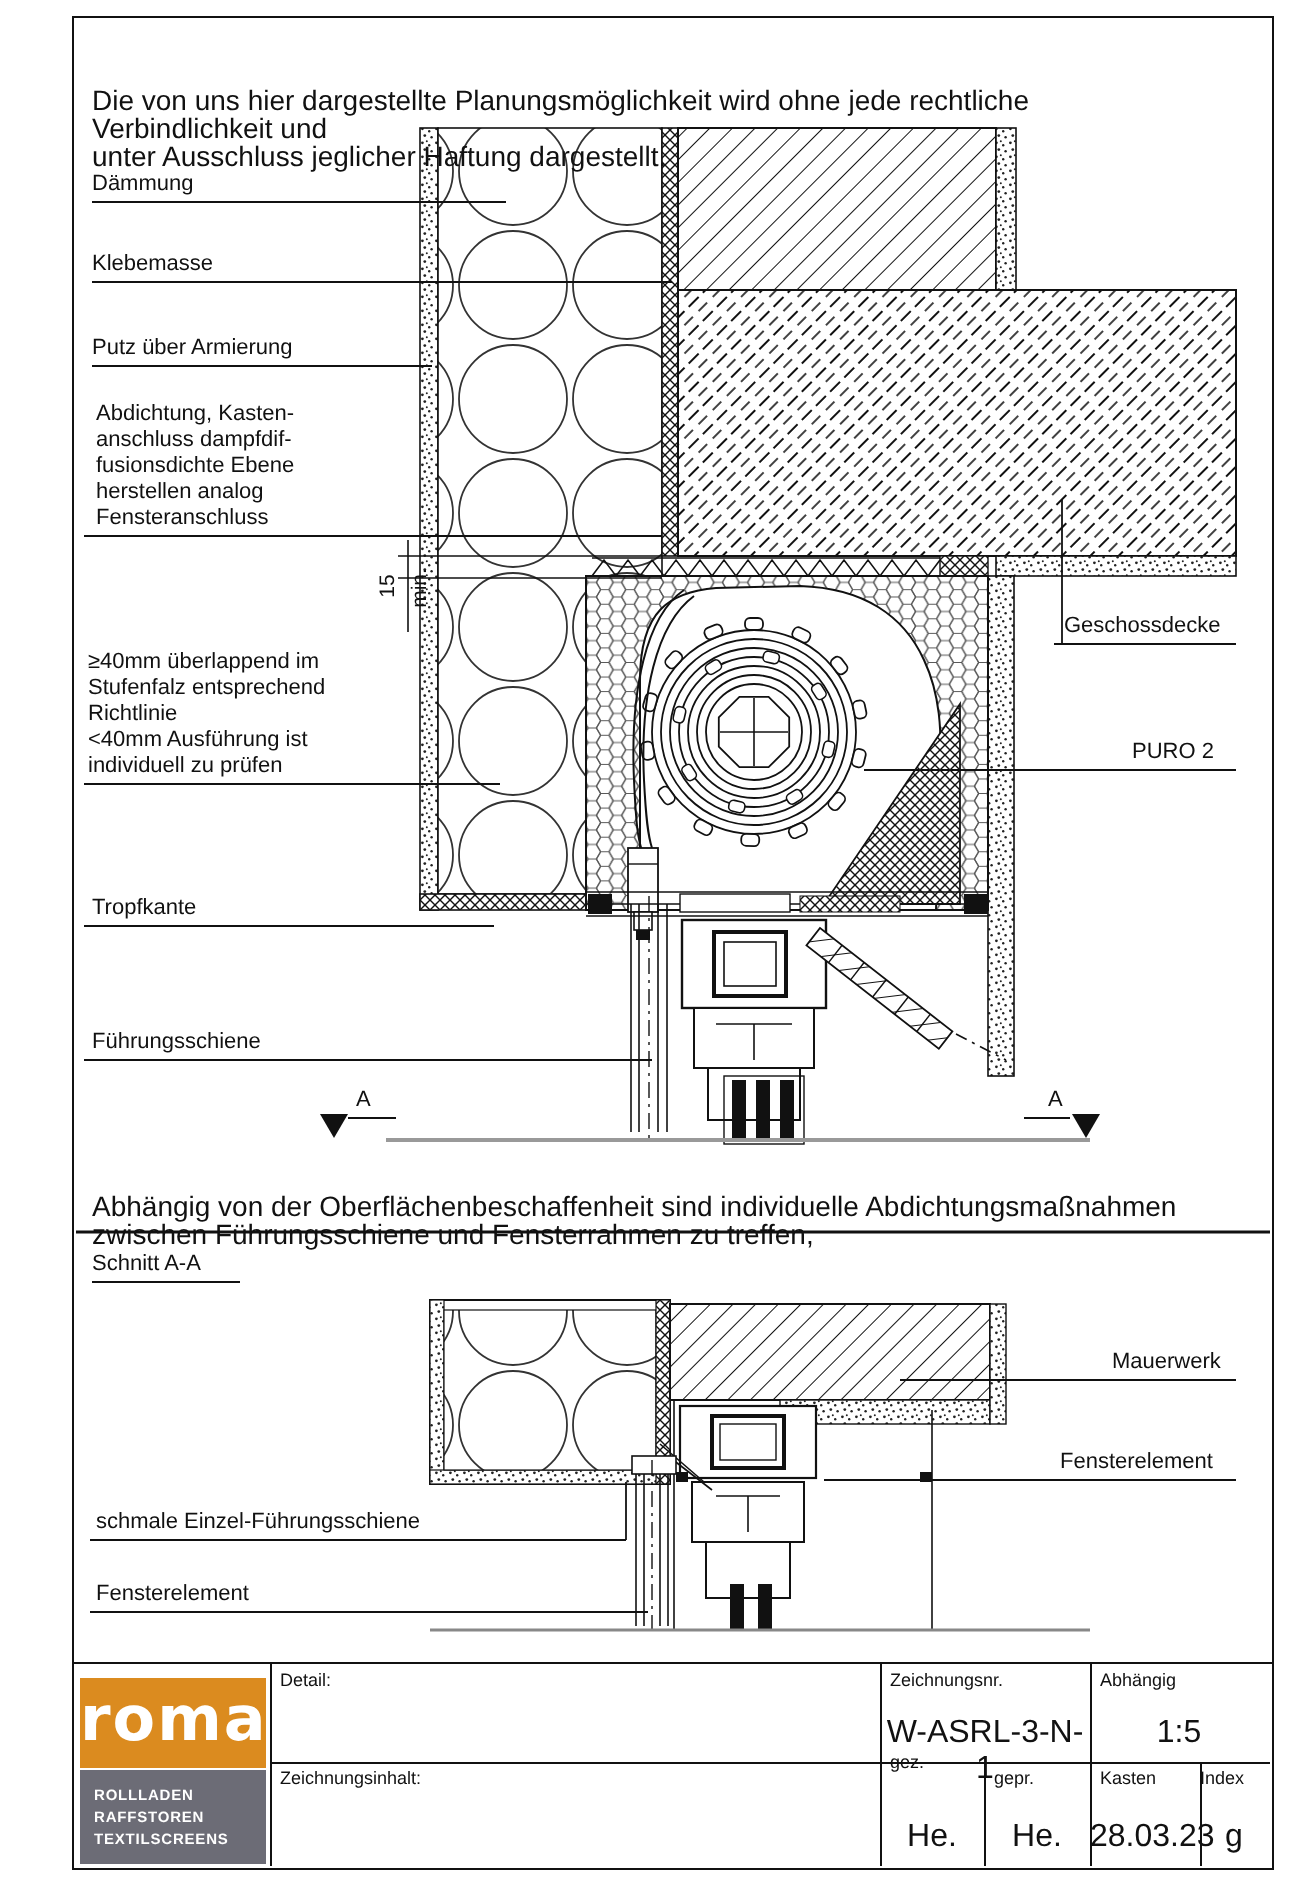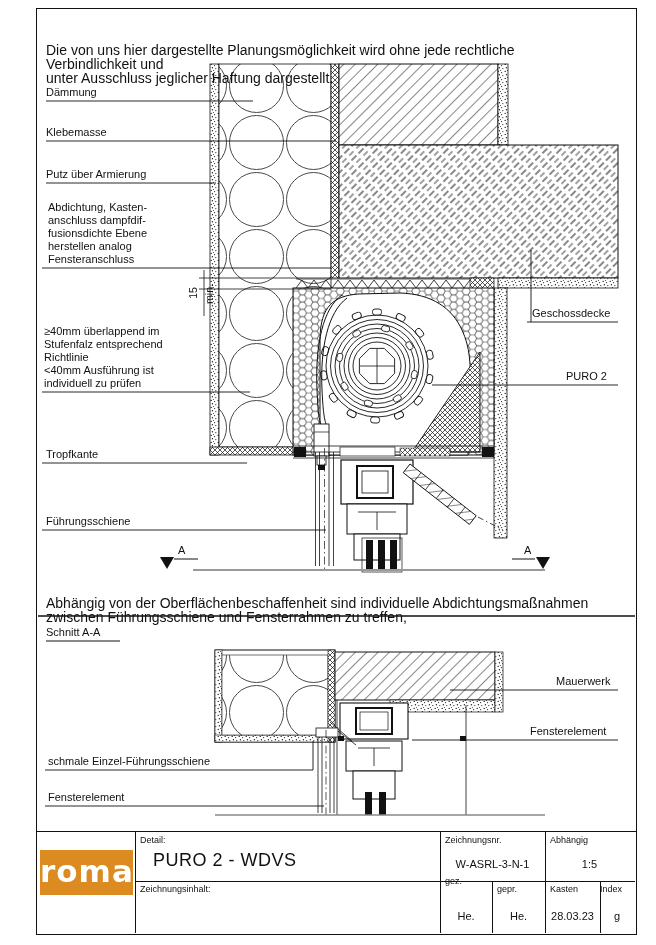--- a/index.html
+++ b/index.html
@@ -10,23 +10,23 @@
   svg.draw { position:absolute; left:0; top:0; }
   .lbl { position:absolute; font-size:11px; line-height:13px; white-space:pre-line; color:#111; }
   .lbl.r { text-align:left; }
   .note { position:absolute; font-size:14px; line-height:14px; white-space:pre-line;margin-top:23px; }
   
   .tb { position:absolute; left:36px; top:831px; width:601px; height:104px;
         border:1.6px solid #111; box-sizing:border-box; background:#fff; font-size:9px; }
   .tb .vline { position:absolute; top:0; width:0; border-left:1.2px solid #111; }
   .tb .hdiv  { position:absolute; left:98px; top:49px; width:500px; height:0; border-top:1.2px solid #111; }
   .tb .cl { position:absolute; font-size:9px; }
-  .tb .cv { position:absolute; font-size:11px; }
+  .tb .cv { position:absolute; font-size:16px; }
   .tb .big { font-size:18px; letter-spacing:0.5px; }
-  .logo-orange { position:absolute; left:3px; top:18px; width:93px; height:45px;
+  .logo-orange { position:absolute; left:3px; top:7px; width:93px; height:45px;
                  color:#fff; font-weight:bold; font-size:31px; line-height:43px; text-align:center;
                  letter-spacing:1px; font-family:"DejaVu Sans", sans-serif; }
   .logo-gray { position:absolute; left:3px; top:53px; width:93px; height:47px; color:#fff;
                font-size:7.5px; font-weight:bold; line-height:11px; letter-spacing:0.4px;
                padding:7px 0 0 7px; box-sizing:border-box; white-space:pre-line; }
 </style>
 </head>
 <body>
 
 <div class="sheet-frame"></div>
@@ -301,23 +301,25 @@
 
 <div class="tb">
   <div class="vline" style="left:98px;  height:101px;"></div>
   <div class="vline" style="left:403px; height:101px;"></div>
   <div class="vline" style="left:508px; height:101px;"></div>
   <div class="vline" style="left:455px; top:49px; height:52px;"></div>
   <div class="vline" style="left:563px; top:49px; height:52px;"></div>
   <div class="hdiv"></div>
 
   <div class="logo-orange" style="background: rgb(219, 139, 31);">roma</div>
+  <div class="logo-gray" style="background: rgb(108, 108, 118);">ROLLLADEN
+RAFFSTOREN
+TEXTILSCREENS</div>
 
   <div class="cl" style="left:103px; top:3px;">Detail:</div>
-  <div class="cv big" style="left:116px; top:18px;">PURO 2 - WDVS</div>
 
   <div class="cl" style="left:408px; top:3px;">Zeichnungsnr.</div>
   <div class="cv" style="left:403px; top:26px; width:105px; text-align:center;">W-ASRL-3-N-1</div>
 
   <div class="cl" style="left:513px; top:3px;">Abhängig</div>
   <div class="cv" style="left:508px; top:26px; width:89px; text-align:center;">1:5</div>
 
   <div class="cl" style="left:103px; top:52px;">Zeichnungsinhalt:</div>
 
   <div class="cl" style="left:408px; top:44px;">gez.</div>

